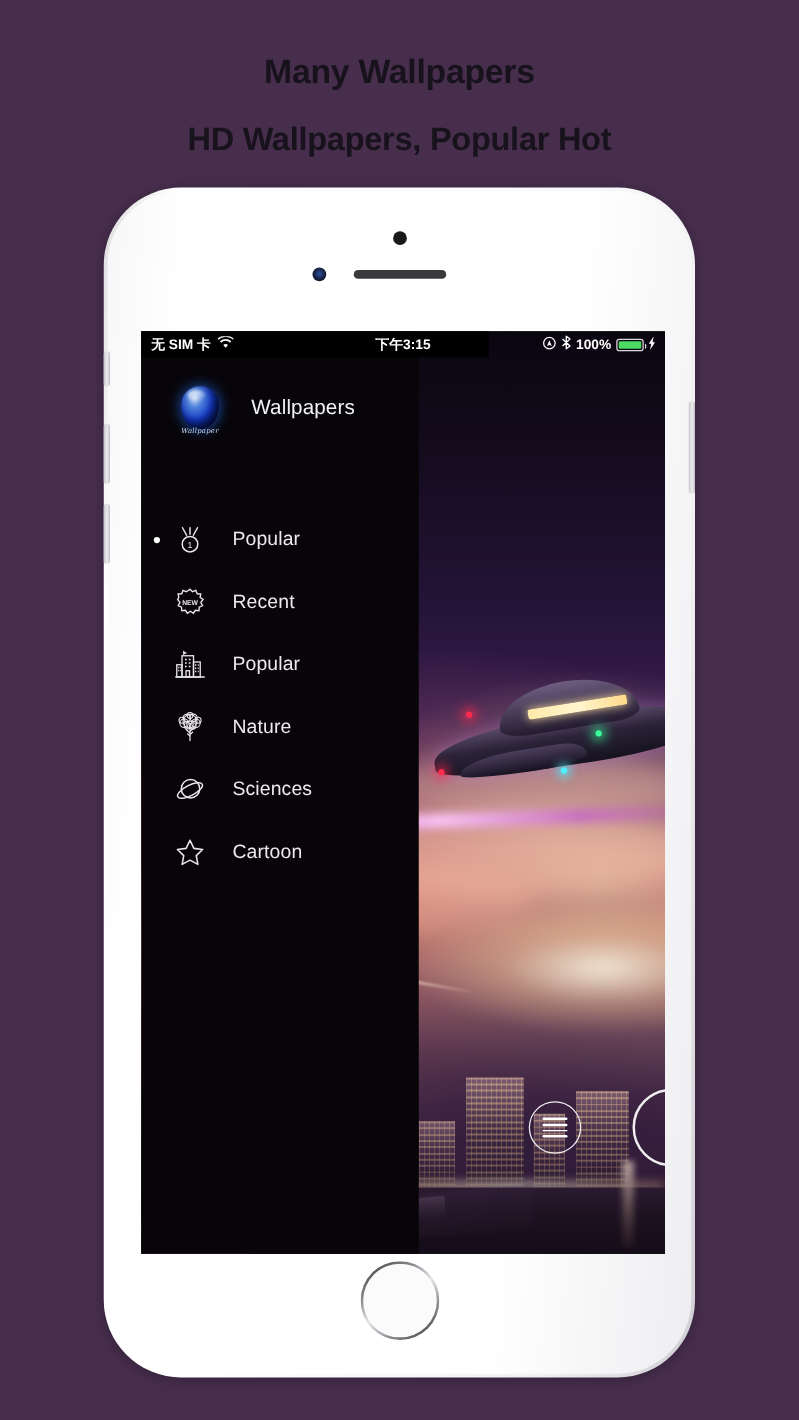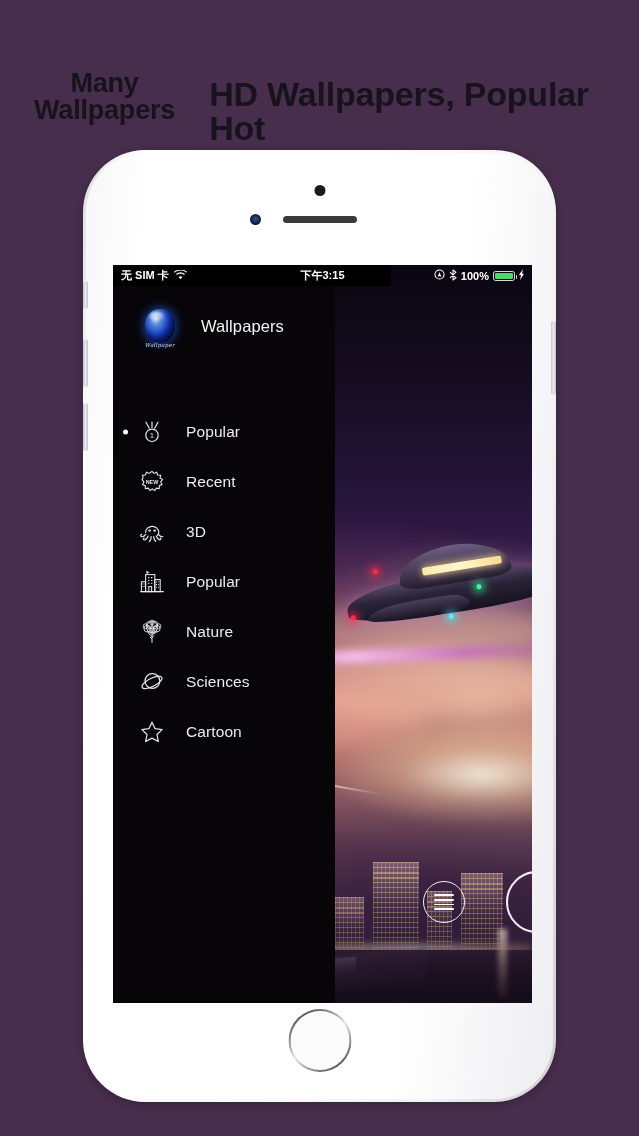--- a/index.html
+++ b/index.html
@@ -6,29 +6,29 @@
   html,body{ width:639px; height:1136px; overflow:hidden; }
   body{
     background:#472E4D;
     font-family:"Liberation Sans", sans-serif;
     position:relative;
   }
 
   
   .headline-wrap{
     position:absolute; left:0; top:0; width:639px; height:150px;
-    display:flex; flex-direction:row; align-items:center;
+    display:flex; flex-direction:column; align-items:center;
     justify-content:flex-start; padding-top:44px;border-radius:29px;
   }
   .headline{
     color:#18121C; font-size:27px; font-weight:700; letter-spacing:-0.2px;
     line-height:1; text-align:center;
   }
   .subheadline{
-    color:#18121C; font-size:34px; font-weight:700; letter-spacing:-0.2px;
+    color:#18121C; font-size:26px; font-weight:700; letter-spacing:-0.2px;
     line-height:1; text-align:left; margin-top:27px;
   }
 
   
   .phone{
     position:absolute; left:83px; top:150px; width:473px; height:952px;
     border-radius:62px;
     background:linear-gradient(100deg,#dcdcdf 0%,#ffffff 9%,#fdfdfd 45%,#f2f2f4 80%,#cfcfd4 100%);
     box-shadow:0 2px 10px rgba(0,0,0,0.28);
   }
@@ -383,36 +383,20 @@
           <div class="menu-item">
             <span class="mi-icon">
               <svg width="26" height="26" viewBox="0 0 26 26" fill="none" stroke="#e8e6ea" stroke-width="1.1">
                 <path d="M13 2.4l2 2 2.7-1.1 1 2.7 2.9.2-.5 2.8 2.4 1.6-1.8 2.3 1.3 2.6-2.6 1.2-.2 2.9-2.9-.4-1.6 2.4-2.4-1.6-2.4 1.6-1.6-2.4-2.9.4-.2-2.9-2.6-1.2 1.3-2.6-1.8-2.3L4 9.0l-.5-2.8 2.9-.2 1-2.7L10.1 4.4z"></path>
                 <text x="13" y="15" font-size="5.4" fill="#e8e6ea" stroke="none" text-anchor="middle" font-family="Liberation Sans, sans-serif" font-weight="bold">NEW</text>
               </svg>
             </span>
             <span class="mi-label">Recent</span>
           </div>
 
-          <div class="menu-item">
-            <span class="mi-icon">
-              <svg width="26" height="26" viewBox="0 0 26 26" fill="none" stroke="#e8e6ea" stroke-width="1.15" stroke-linecap="round">
-                <path d="M6.6 13.3a6.6 6.0 0 1 1 13.2 0c0 1.6-.6 2.6-1.4 3.2"></path>
-                <circle cx="10.6" cy="11.6" r="1.2" fill="#e8e6ea" stroke="none"></circle>
-                <circle cx="15.6" cy="11.6" r="1.2" fill="#e8e6ea" stroke="none"></circle>
-                <path d="M6.8 15.4c-1.5 1.9-3.2 2.6-4.4 2.2-1.1-.4-.9-1.9.3-2.2"></path>
-                <path d="M9.2 17c-1 2.5-2.2 3.8-3.6 4-1.2.1-1.5-1.3-.5-2"></path>
-                <path d="M12.2 17.6c-.2 2.6-.8 4.3-1.9 4.9"></path>
-                <path name="oct" d="M14.6 17.6c.4 2.6 1.1 4.3 2.2 4.8"></path>
-                <path d="M17.2 17c1 2.4 2.2 3.7 3.6 3.9 1.2.1 1.5-1.3.5-2"></path>
-                <path d="M19.4 15.4c1.5 1.9 3.2 2.6 4.4 2.2"></path>
-              </svg>
-            </span>
-            <span class="mi-label">3D</span>
-          </div>
 
 
           <div class="menu-item">
             <span class="mi-icon">
               <svg width="26" height="26" viewBox="0 0 26 26" fill="none" stroke="#e8e6ea" stroke-width="1.05">
                 <path d="M8 2.2v2.2" stroke-linecap="round"></path>
                 <path d="M8 2.4l3 .9-3 1z" fill="#e8e6ea" stroke="none"></path>
                 <rect x="6.6" y="5.6" width="9.2" height="17"></rect>
                 <rect x="2.4" y="12.8" width="4.2" height="9.8"></rect>
                 <rect x="15.8" y="10.6" width="5.4" height="12"></rect>

